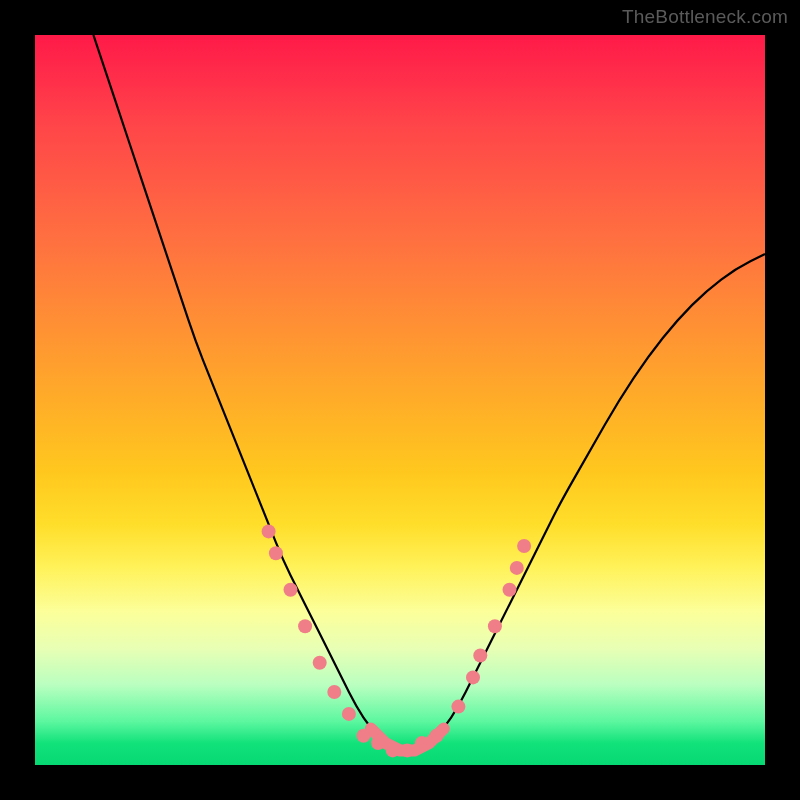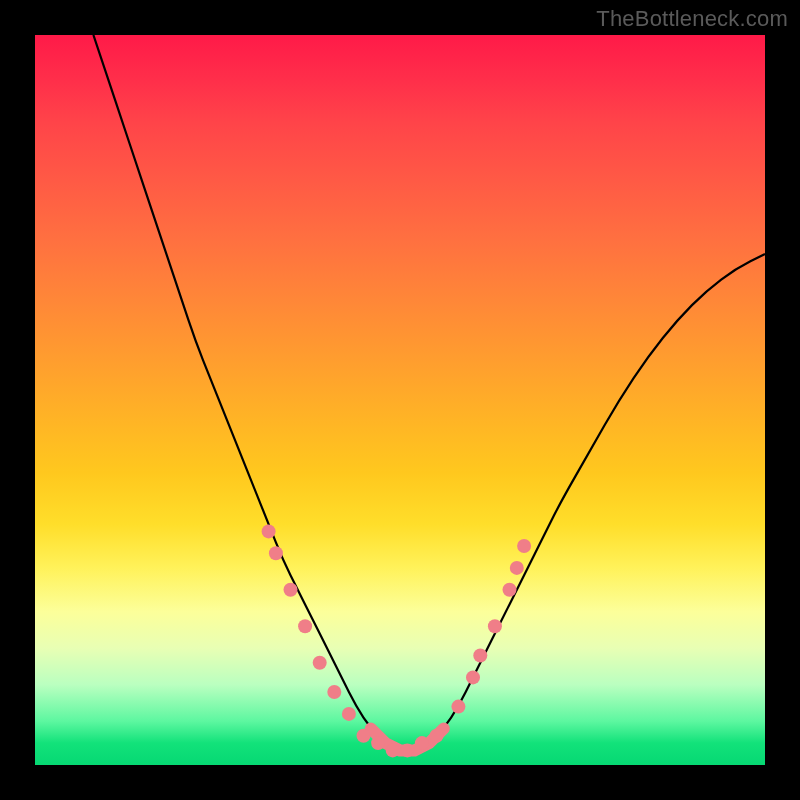--- a/index.html
+++ b/index.html
@@ -15,21 +15,21 @@
     position: relative;
     width: 800px;
     height: 800px;
     background: #000;
   }
   .watermark {
     position: absolute;
     top: 6px;
     right: 12px;
     color: #5a5a5a;
-    font-size: 22px;
+    font-size: 19px;
     font-weight: 500;
     letter-spacing: 0.2px;
     z-index: 10;
   }
   .plot-area {
     position: absolute;
     left: 35px;
     top: 35px;
     width: 730px;
     height: 730px;

